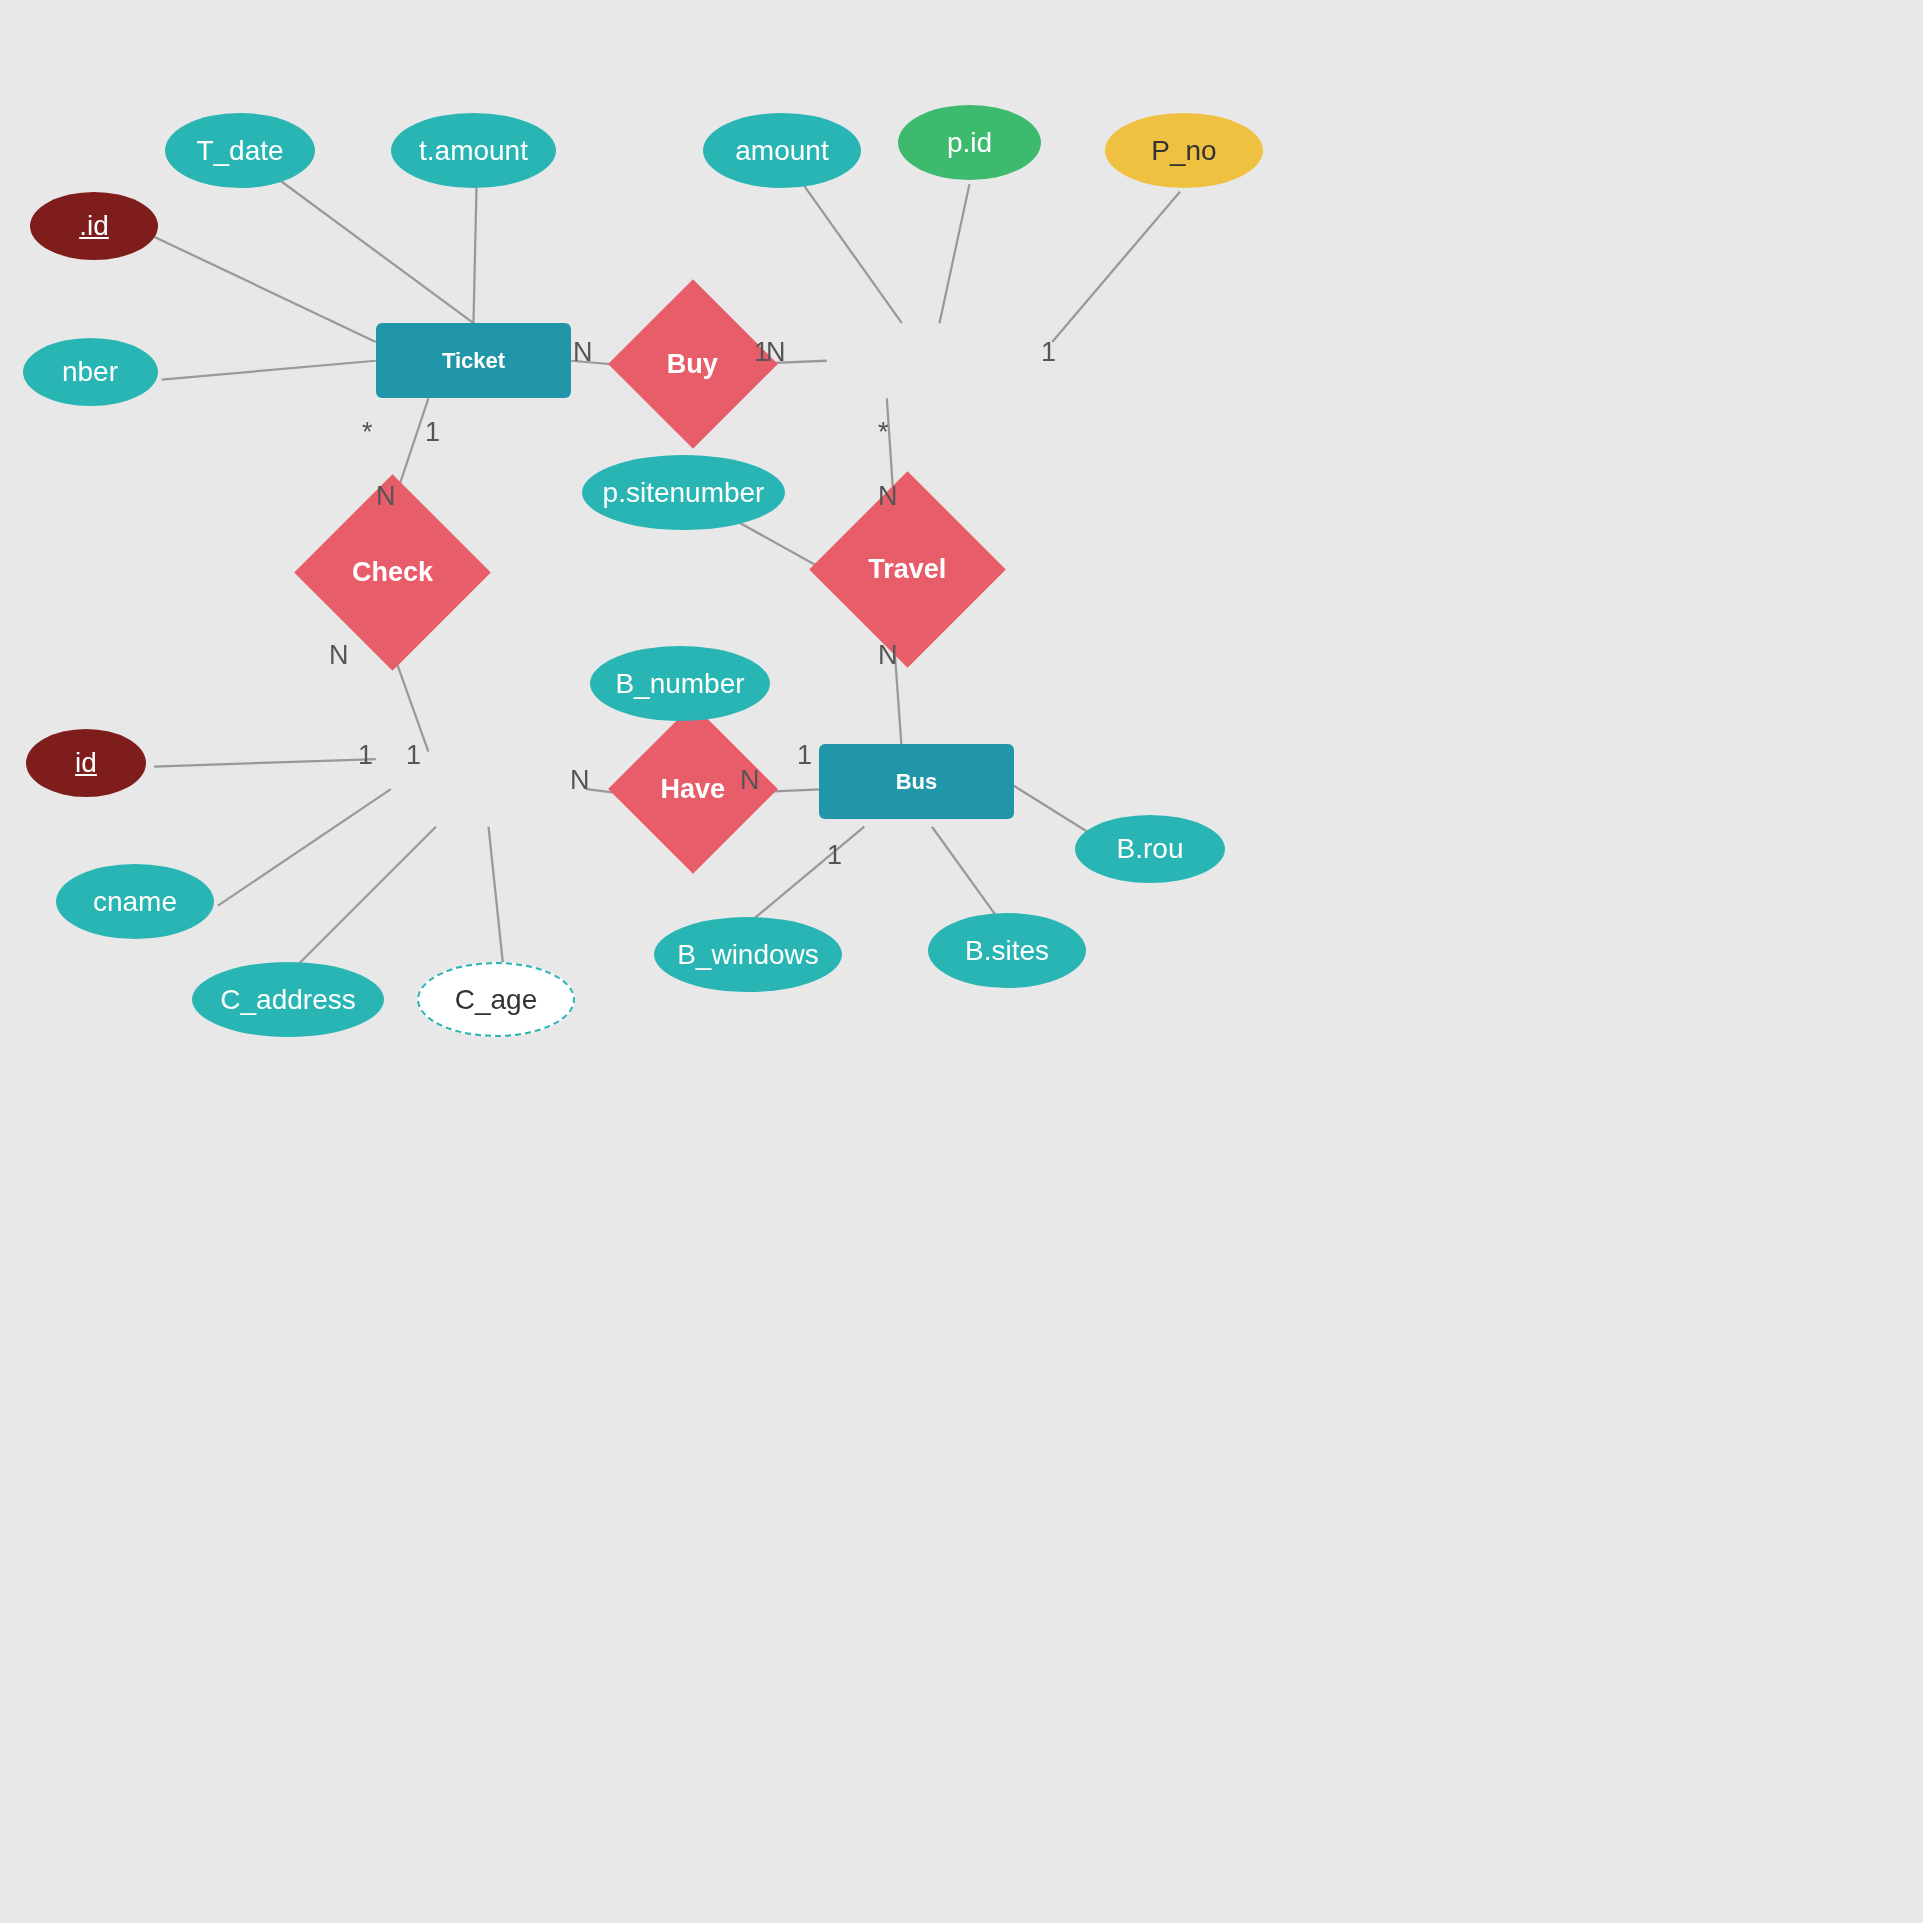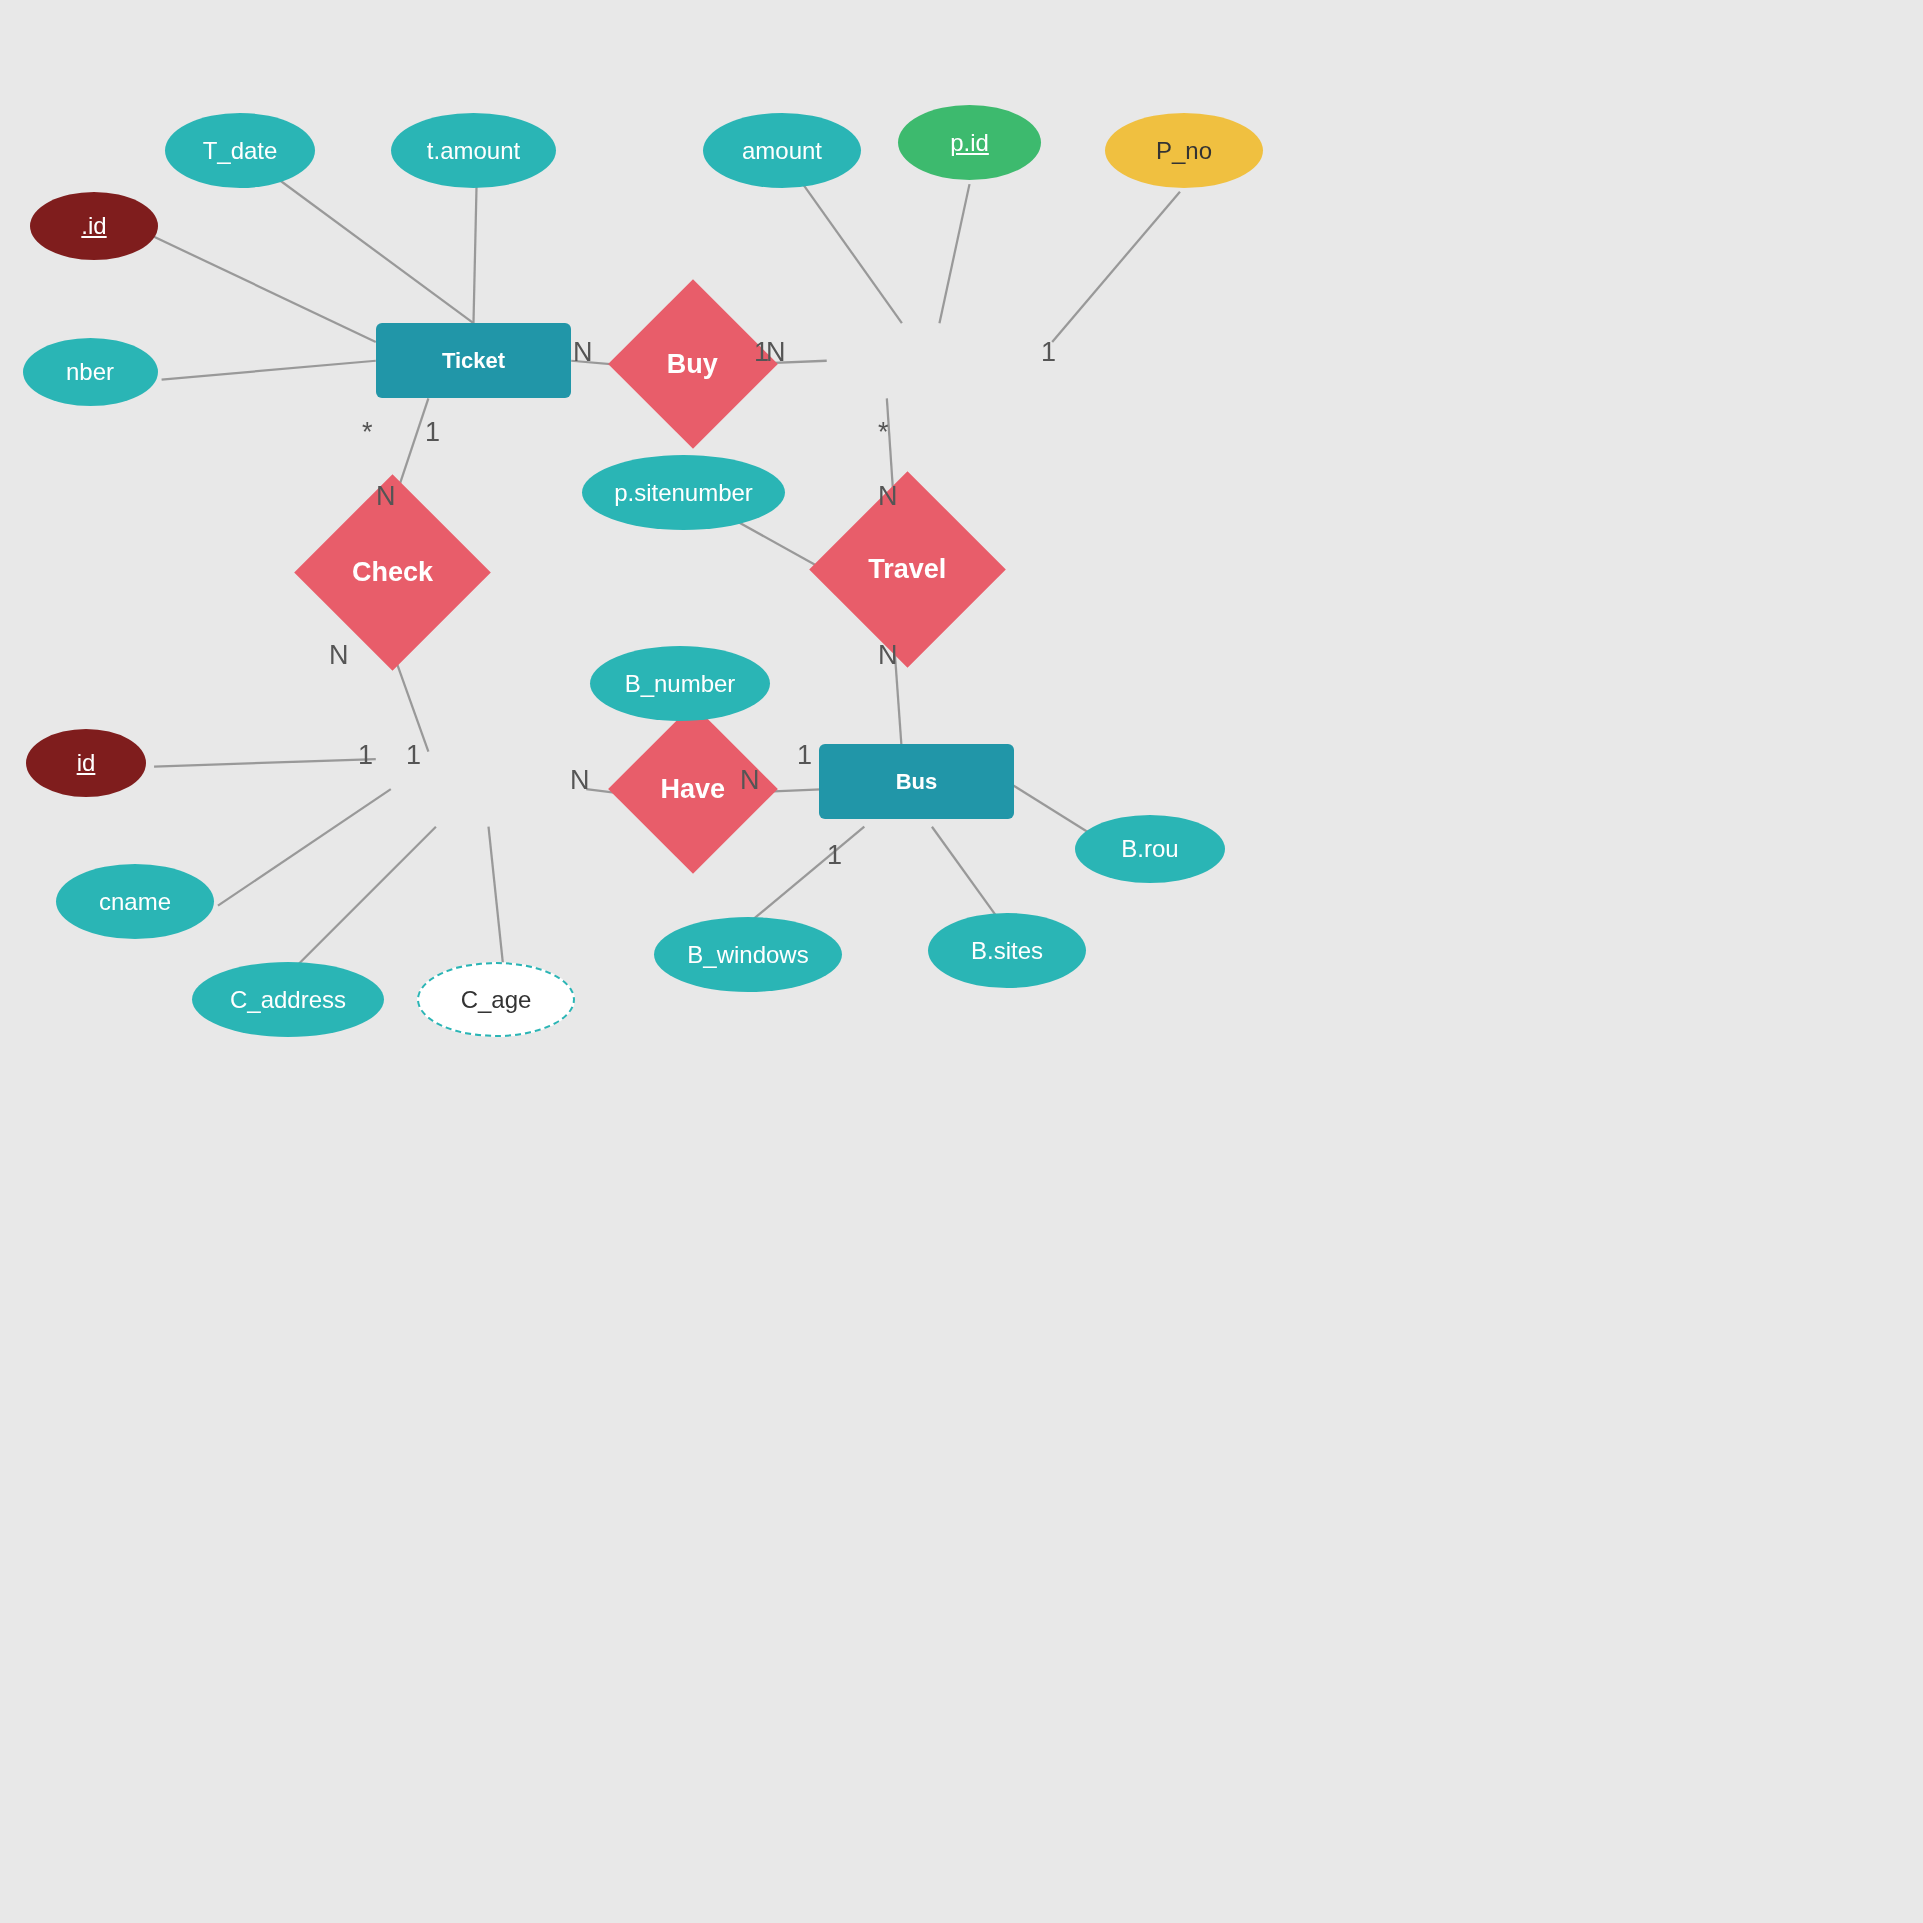--- a/index.html
+++ b/index.html
@@ -45,21 +45,21 @@
       transform: rotate(45deg);
     }
     .relationship span {
       display: block;
       transform: rotate(-45deg);
     }
     .attribute {
       position: absolute;
       background: #2ab5b5;
       color: white;
-      font-size: 24px;
+      font-size: 28px;
       font-weight: 500;
       display: flex;
       align-items: center;
       justify-content: center;
       border-radius: 50%;
     }
     .attribute.key-attr {
       background: #3dba6e;
     }
     .attribute.derived {
@@ -176,21 +176,21 @@
 </div>
 
 <div class="attribute" style="left:22.5px;top:338px;width:135px;height:68px;">
   <span>nber</span>
 </div>
 
 <div class="attribute" style="left:703px;top:113px;width:158px;height:75px;">
   <span>amount</span>
 </div>
 
-<div class="attribute key-attr" style="left:898px;top:105px;width:143px;height:75px;text-decoration:underline;">
+<div class="attribute key-attr" style="left:898px;top:105px;width:143px;height:75px;">
   <span>p.id</span>
 </div>
 
 <div class="attribute yellow-attr" style="left:1105px;top:113px;width:158px;height:75px;">
   <span>P_no</span>
 </div>
 
 <div class="attribute" style="left:582px;top:455px;width:203px;height:75px;">
   <span>p.sitenumber</span>
 </div>

